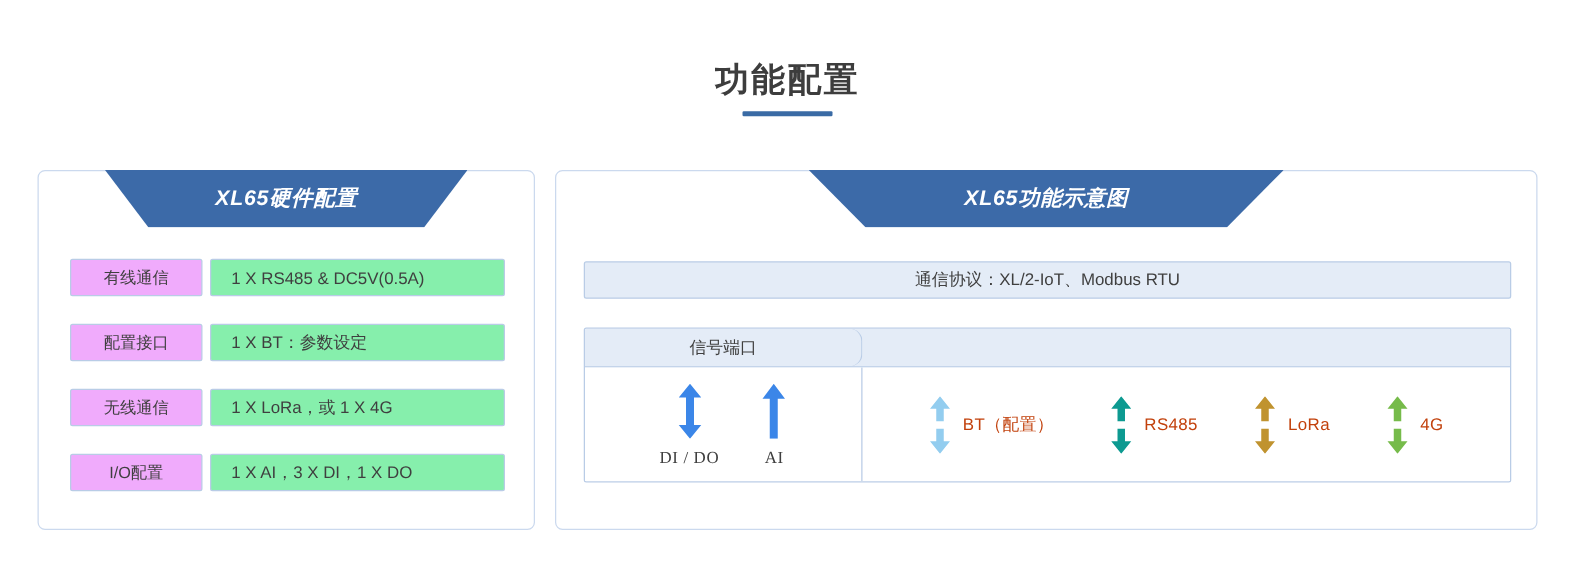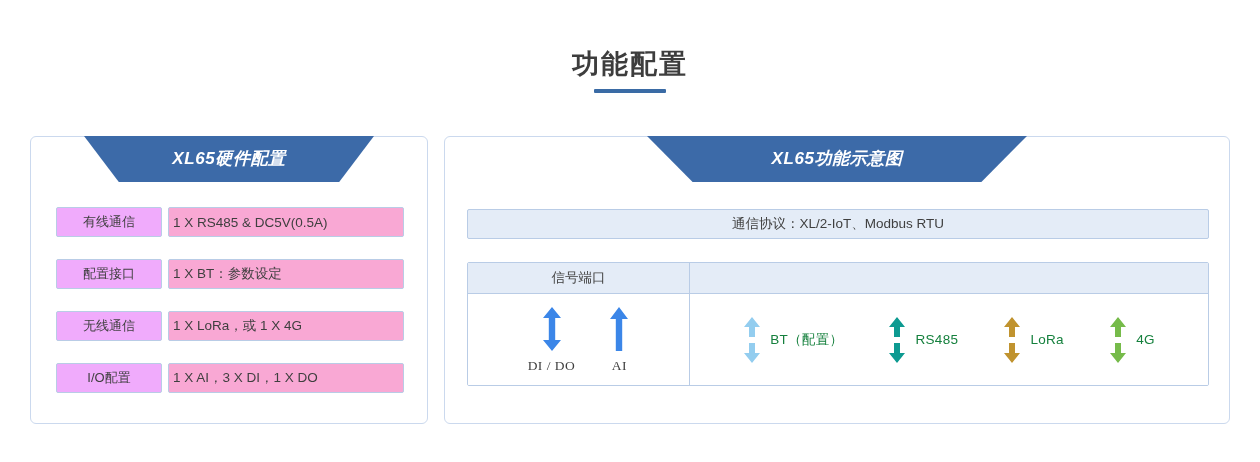--- a/index.html
+++ b/index.html
@@ -111,26 +111,26 @@
     display: flex;
     align-items: center;
     justify-content: center;
     font-size: 13px;
     color: #3f3f3f;
     border-radius: 2px;
   }
   .spec-value {
     flex: 1;
     margin-left: 6px;
-    background: #f9a8d4;
+    background: #86efac;
     border: 1px solid #b9cce6;
     box-sizing: border-box;
     display: flex;
     align-items: center;
-    padding-left: 4px;
+    padding-left: 16px;
     font-size: 13.5px;
     color: #3f3f3f;
     border-radius: 2px;
   }
 
   
   .proto-bar {
     position: absolute;
     left: 22px;
     top: 72px;
@@ -167,20 +167,21 @@
     border-bottom: 1px solid #b9cce6;
     flex: 0 0 auto;
   }
   .dt-head-cell {
     display: flex;
     align-items: center;
     justify-content: center;
     font-size: 13.5px;
     color: #3f3f3f;
     box-sizing: border-box;
+    border-radius: 10px;
   }
   .dt-col-signal { width: 222px; border-right: 1px solid #b9cce6; }
   .dt-col-comm   { flex: 1; }
 
   .dt-body {
     display: flex;
     flex: 1;
     background: #ffffff;
   }
   .dt-body-signal {
@@ -224,21 +225,21 @@
 
   
   .comm-item {
     display: flex;
     flex-direction: row;
     align-items: center;
     gap: 9px;
   }
   .comm-label {
     font-size: 13.5px;
-    color: #15803d;
+    color: #c2410c;
     letter-spacing: 0.3px;
     white-space: nowrap;
   }
 
   svg { display: block; }
 </style>
 </head>
 <body>
 
 <div class="page">

